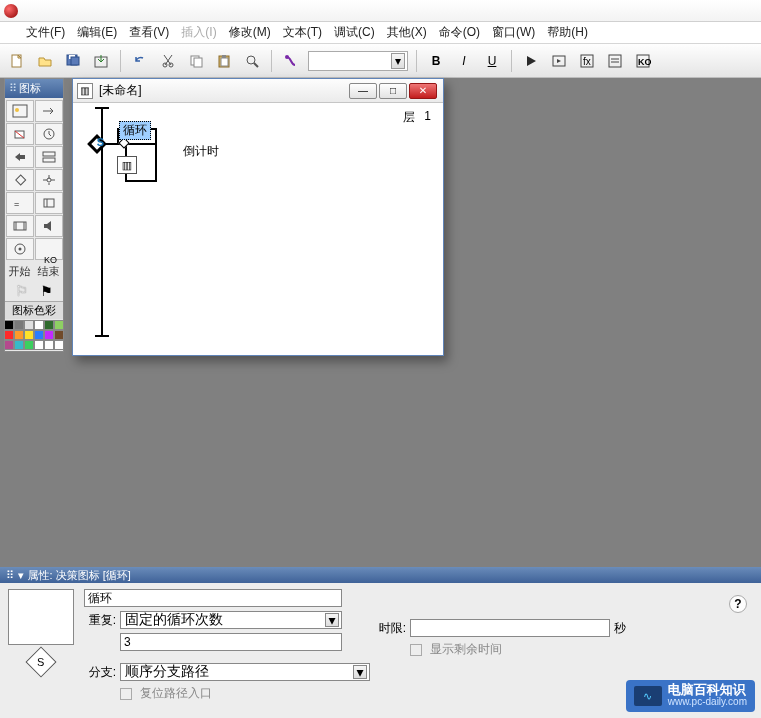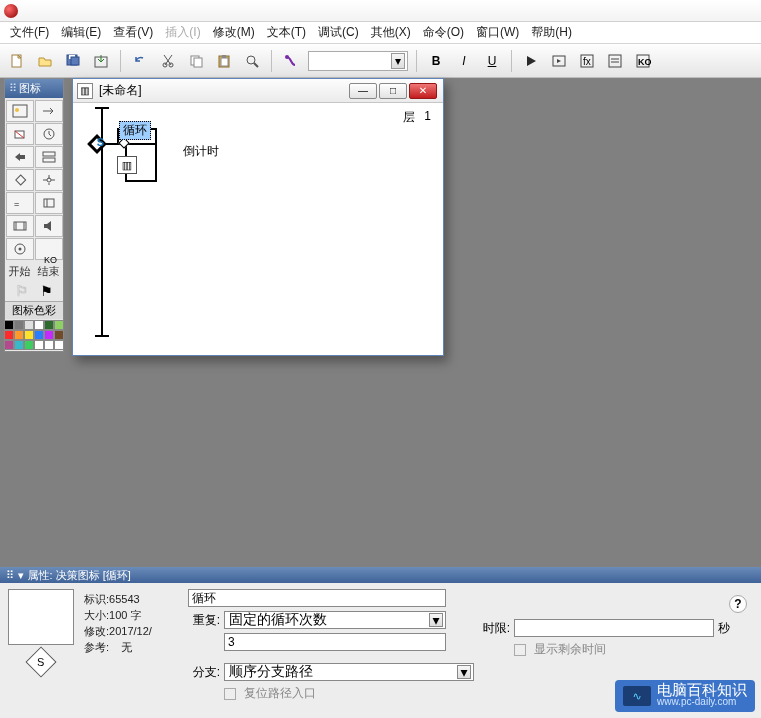--- a/index.html
+++ b/index.html
@@ -2,21 +2,21 @@
 <html><head>
 <meta charset="utf-8">
 <style>
   * { box-sizing: border-box; margin: 0; padding: 0; font-family: "Microsoft YaHei", SimSun, Arial, sans-serif; }
   body { width: 761px; height: 718px; background: #808080; overflow: hidden; position: relative; font-size: 12px; }
   
   .title-bar { height: 22px; background: linear-gradient(#fff,#f3f3f3); display:flex; align-items:center; padding:0 4px; border-bottom:1px solid #d0d0d0; }
   .app-icon { width:14px; height:14px; border-radius:50%; background: radial-gradient(circle at 35% 35%, #ff6b6b, #8b0000); margin-right:6px; }
   .title-text { color:#333; }
   
-  .menu-bar { height: 22px; background:#fff; display:flex; align-items:center; padding:0 4px; border-bottom:1px solid #d6d6d6;text-align:center; }
+  .menu-bar { height: 22px; background:#fff; display:flex; align-items:center; padding:0 20px; border-bottom:1px solid #d6d6d6;text-align:center; }
   .menu-item { padding: 2px 6px; color:#222; cursor:default; }
   .menu-item.disabled { color:#aaa; }
   
   .toolbar { height: 34px; background: linear-gradient(#fefefe,#e5e5e5); border-bottom:1px solid #bdbdbd; display:flex; align-items:center; padding:0 6px; gap:6px; }
   .tb-sep { width:1px; height:22px; background:#c0c0c0; margin:0 2px; }
   .tb-btn { width:22px; height:22px; display:flex; align-items:center; justify-content:center; border:1px solid transparent; border-radius:2px; }
   .tb-combo { width:100px; height:20px; border:1px solid #aaa; background:#fff; display:flex; align-items:center; justify-content:flex-end; padding:0 2px; }
   .combo-arrow { width:14px; height:16px; background:linear-gradient(#f6f6f6,#ddd); border:1px solid #999; display:flex; align-items:center; justify-content:center; }
   
   .work-area { position:absolute; top:78px; left:0; right:0; height:485px; background:#808080; }
@@ -76,21 +76,21 @@
   .dropdown .dd-arrow{margin-left:auto;width:14px;height:14px;background:linear-gradient(#f6f6f6,#ddd);border:1px solid #888;display:flex;align-items:center;justify-content:center;}
   .right-form{position:absolute;left:290px;top:30px;}
   .checkbox-row{display:flex;align-items:center;gap:8px;font-size:12px;color:#888;}
   .chk{width:12px;height:12px;border:1px solid #aaa;background:#eee;}
   .help-btn{position:absolute;top:6px;right:8px;width:18px;height:18px;border:1px solid #aaa;border-radius:50%;display:flex;align-items:center;justify-content:center;background:#fdfdfd;font-weight:bold;}
   
   .watermark { position:absolute; right:6px; bottom:6px; display:flex; align-items:center; gap:6px; background:#3a73c7; padding:4px 8px; border-radius:4px;}
   .wm-icon{width:28px;height:20px;background:#1a3e73;border-radius:2px;display:flex;align-items:center;justify-content:center;}
   .wm-pulse{color:#5cf;font-size:11px;}
   .wm-text{display:flex;flex-direction:column;line-height:12px;}
-  .wm-text .cn{color:#fff;font-size:15px;font-weight:normal;text-align:center;}
+  .wm-text .cn{color:#fff;font-size:13px;font-weight:bold;}
   .wm-text .en{color:#cfe3ff;font-size:10px;}
 </style>
 </head>
 <body>
 
 <div class="title-bar">
   <div class="app-icon"></div>
 </div>
 
 <div class="menu-bar">
@@ -372,26 +372,20 @@
     <span>▾</span>
     <span>属性: 决策图标 [循环]</span>
   </div>
   <div class="prop-body">
     <div class="preview-col">
       <div class="preview-box"></div>
       <div class="preview-icon">
           <span>S</span>
         </div>
     </div>
-    <div class="info-col">
-      <div><span>标识:</span><span>65543</span></div>
-      <div><span>大小:</span><span>100 字</span></div>
-      <div><span>修改:</span><span>2017/12/</span></div>
-      <div><span>参考:</span>&nbsp;&nbsp;&nbsp;&nbsp;<span>无</span></div>
-    </div>
     <div class="form-col">
       <div class="help-btn">?</div>
       <div class="form-row">
         <input class="text-input" style="width: 258px;" value="循环">
       </div>
       <div class="form-row">
         <div class="form-label">重复:</div>
         <div class="dropdown" style="width:222px">
           <span>固定的循环次数</span>
             <div class="dd-arrow">▾</div>

